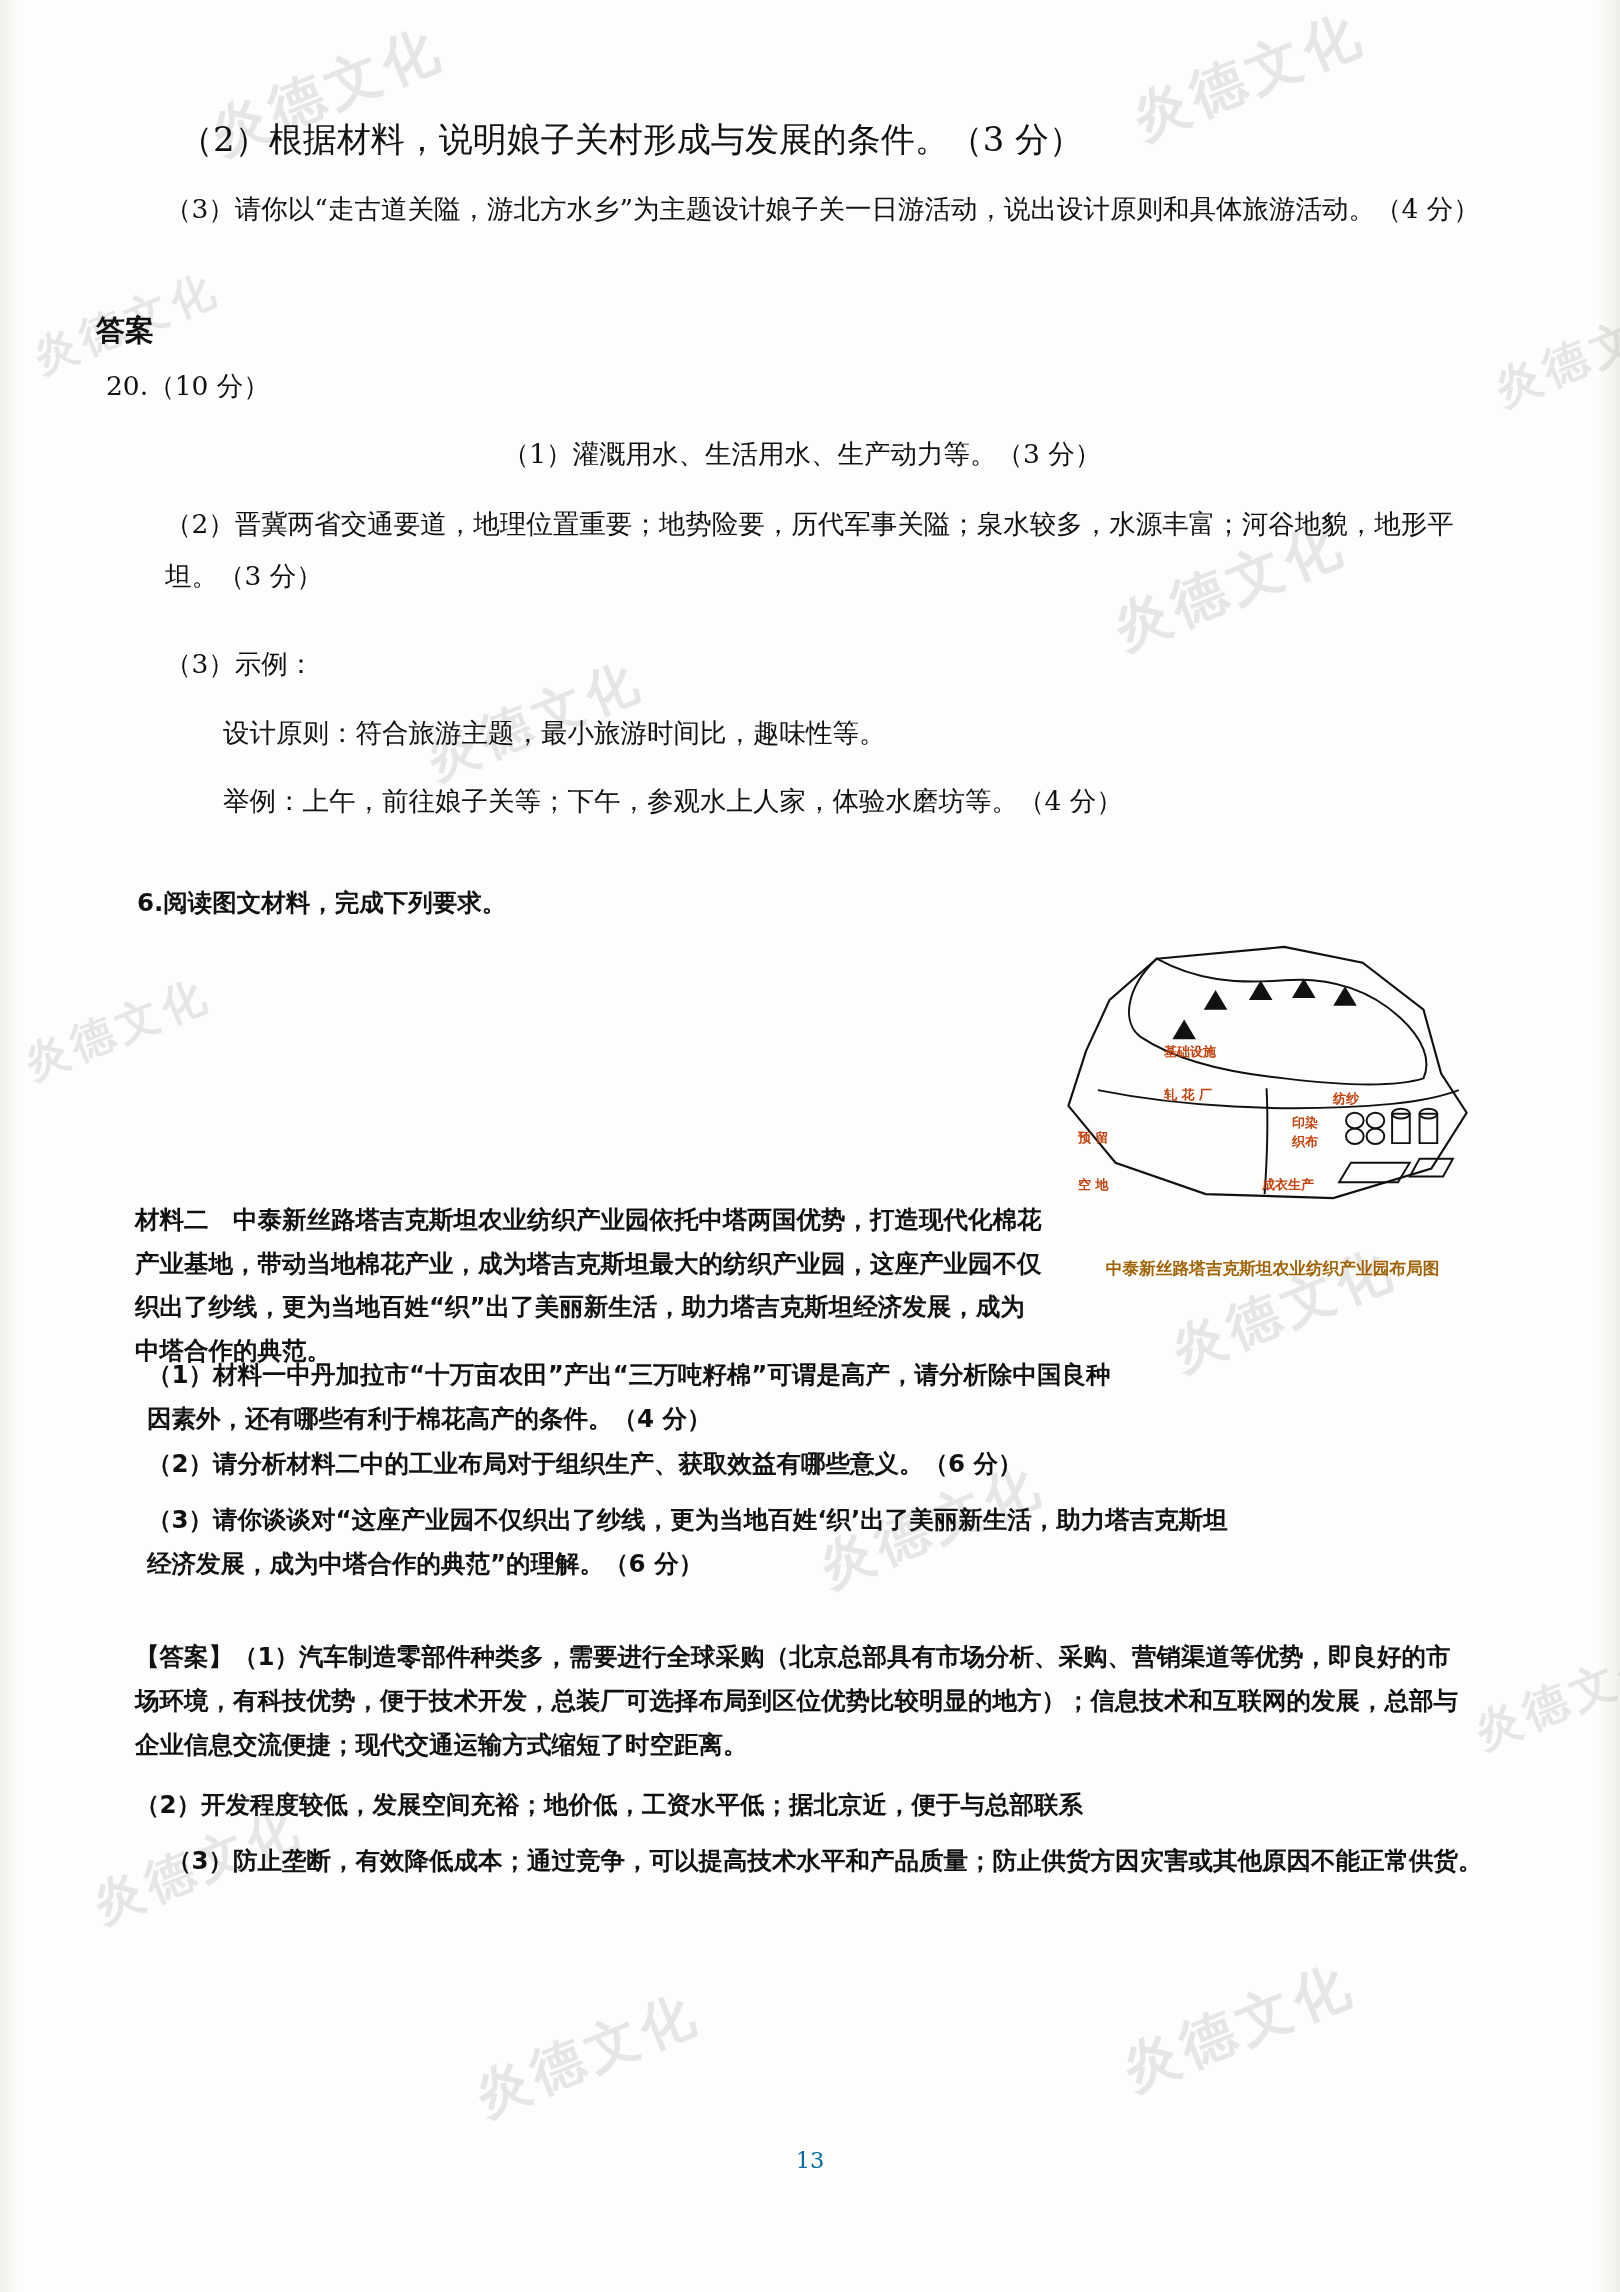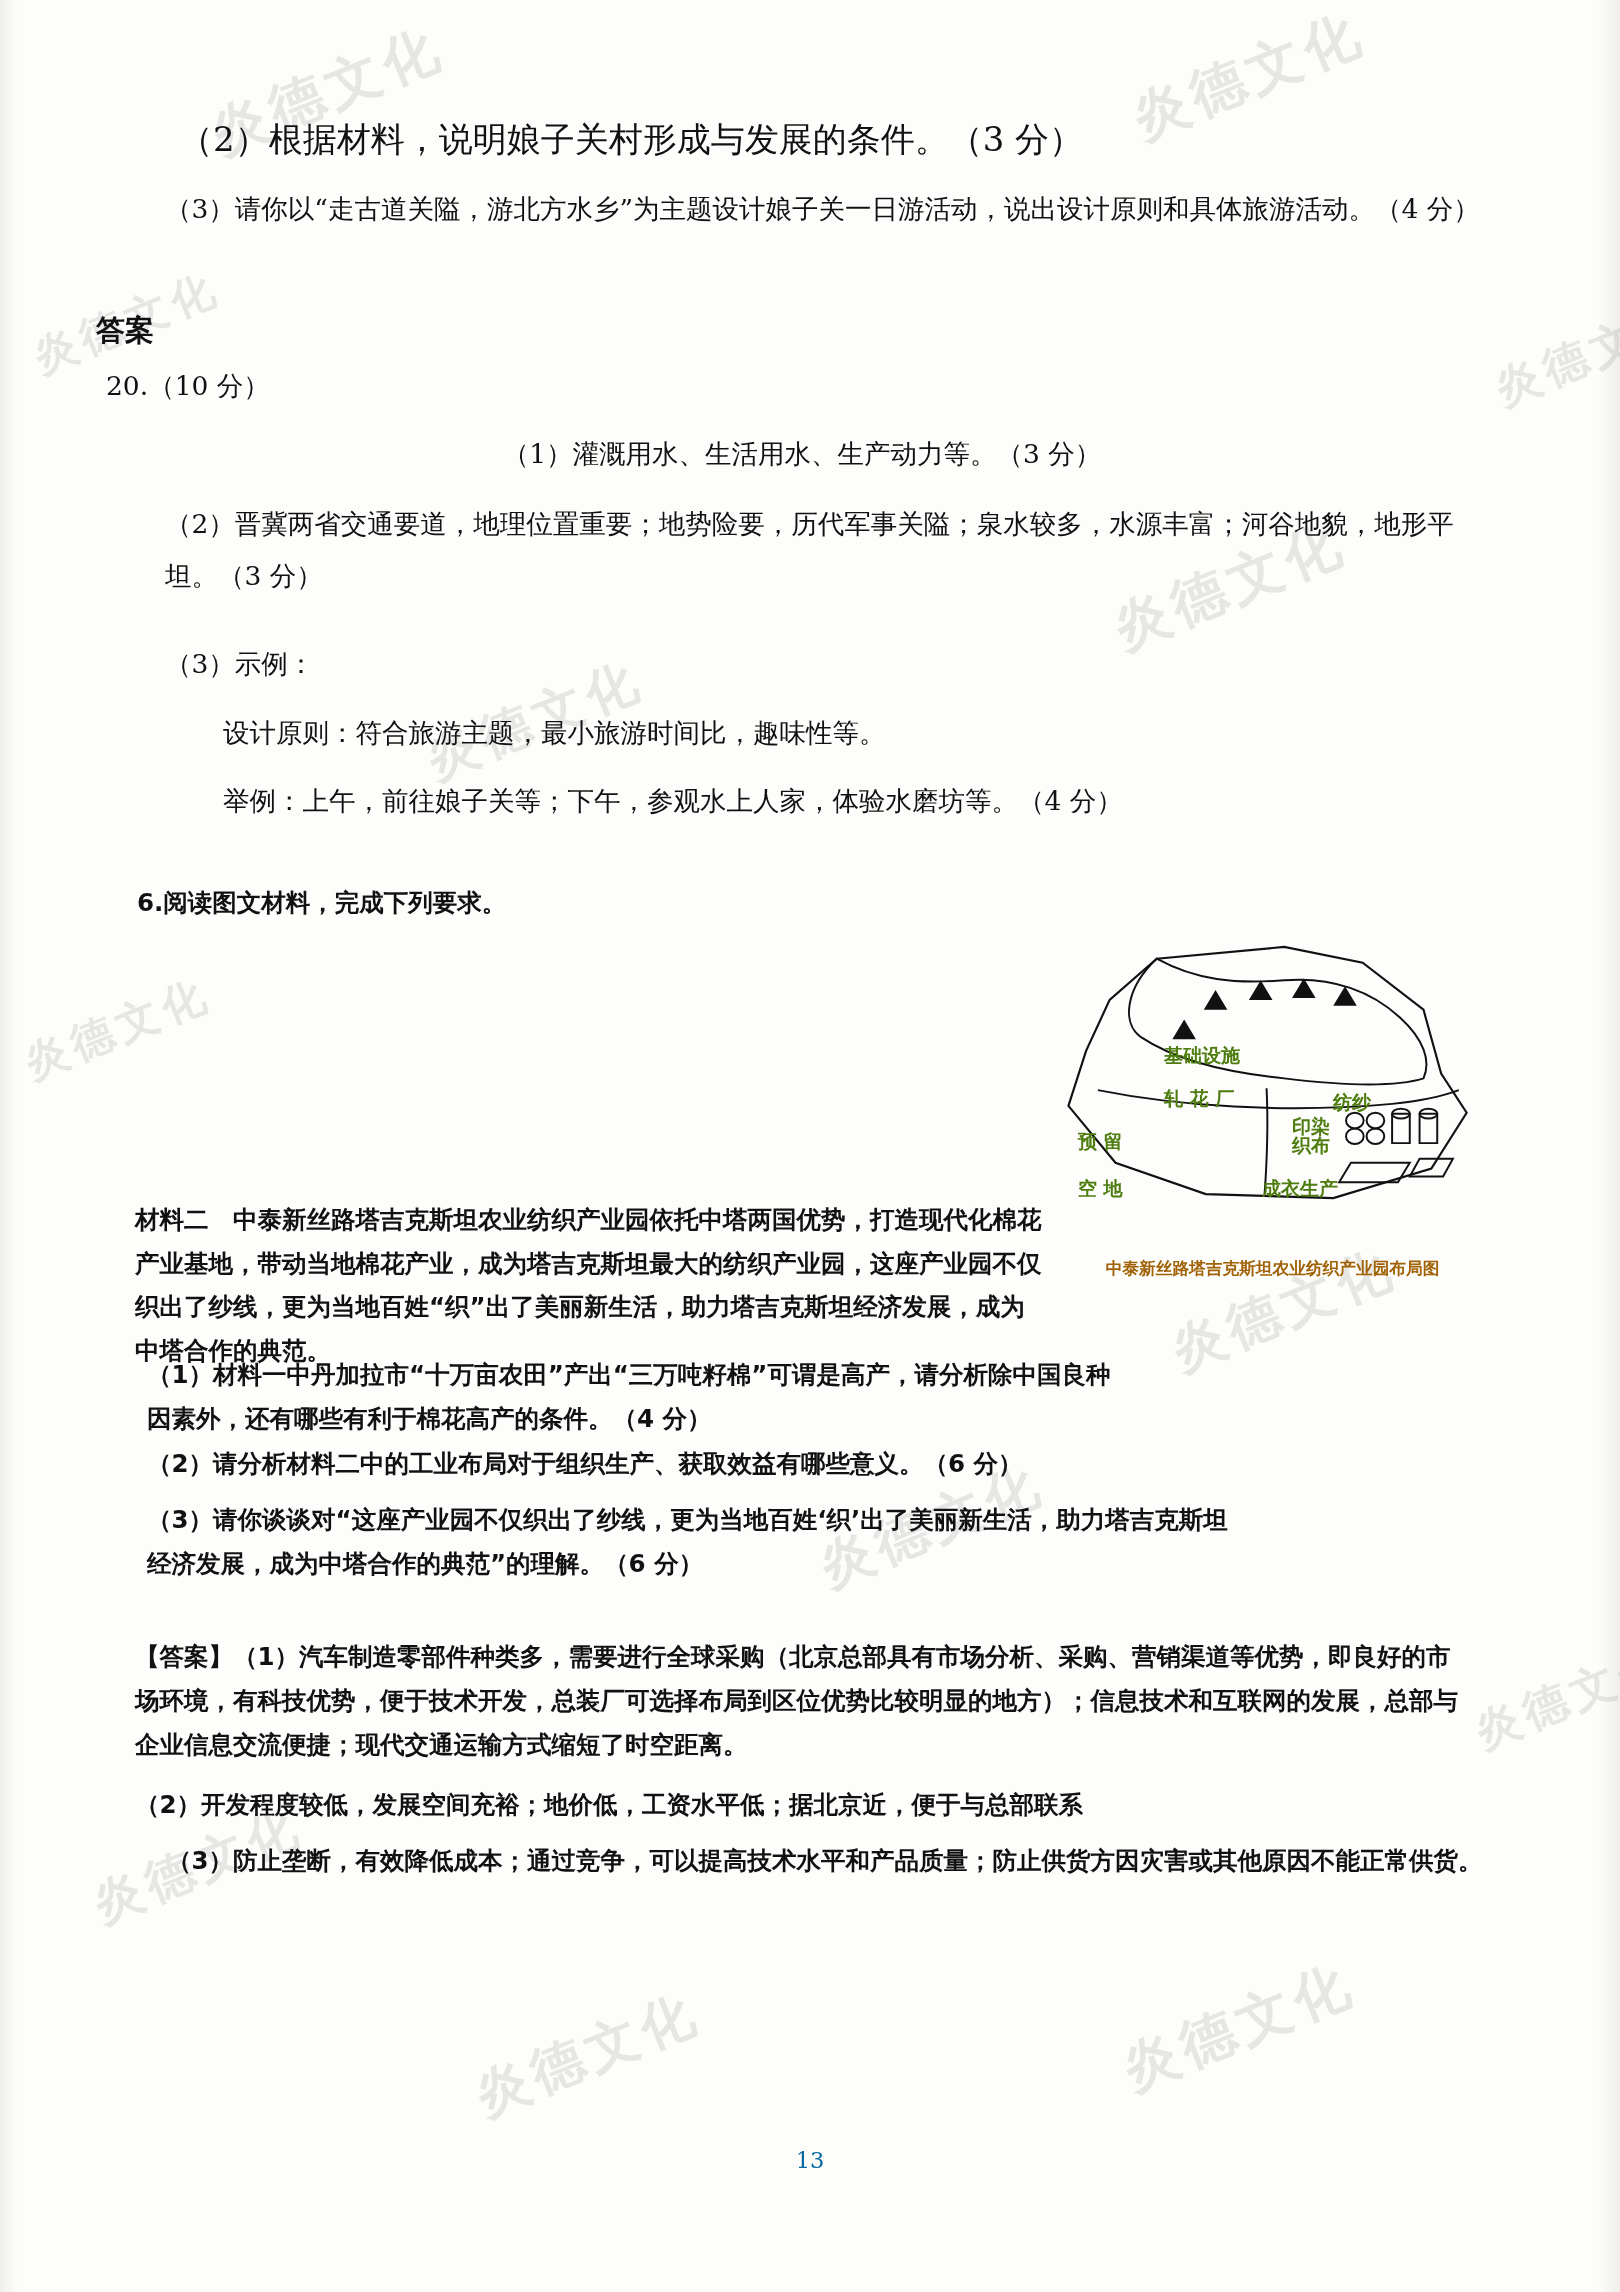--- a/index.html
+++ b/index.html
@@ -111,23 +111,23 @@
     top: 1257px;
     width: 549px;
     text-align: center;
     font-size: 16.7px;
     font-weight: 700;
     color: #a16207;
     font-family: "DejaVu Sans", sans-serif;
   }
   .fig-label {
     position: absolute;
-    font-size: 19px;
+    font-size: 13px;
     font-weight: 700;
-    color: #4d7c0f;
+    color: #c2410c;
     white-space: nowrap;
     font-family: "DejaVu Sans", sans-serif;
   }
 </style>
 </head>
 <body>
 
 <div class="page">
   <div class="paper-edge-left"></div>
   <div class="paper-edge-right"></div>

